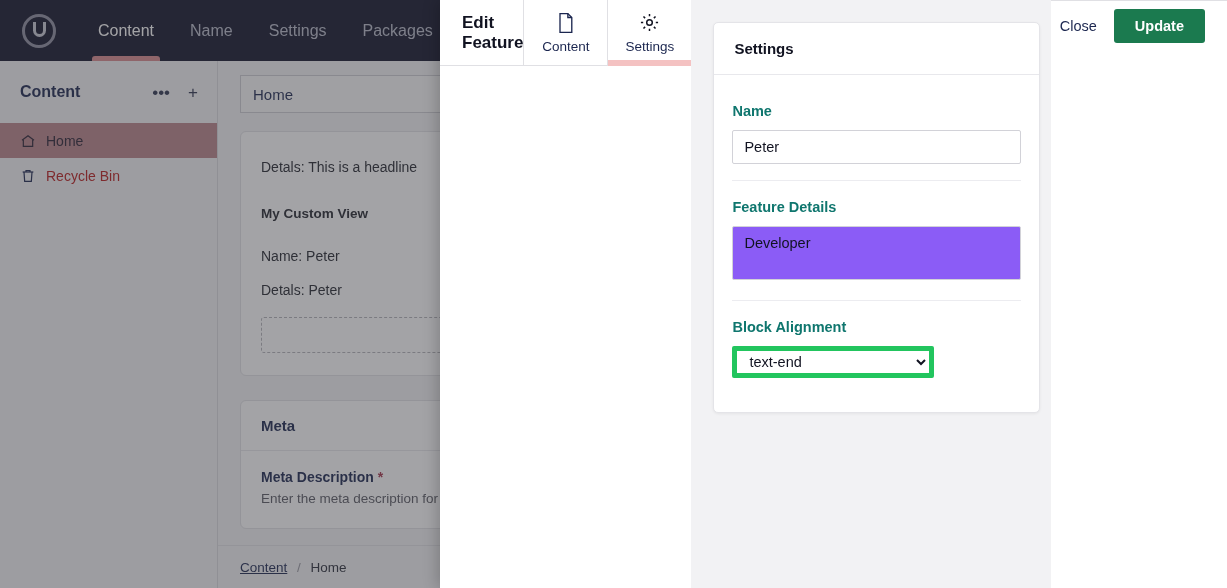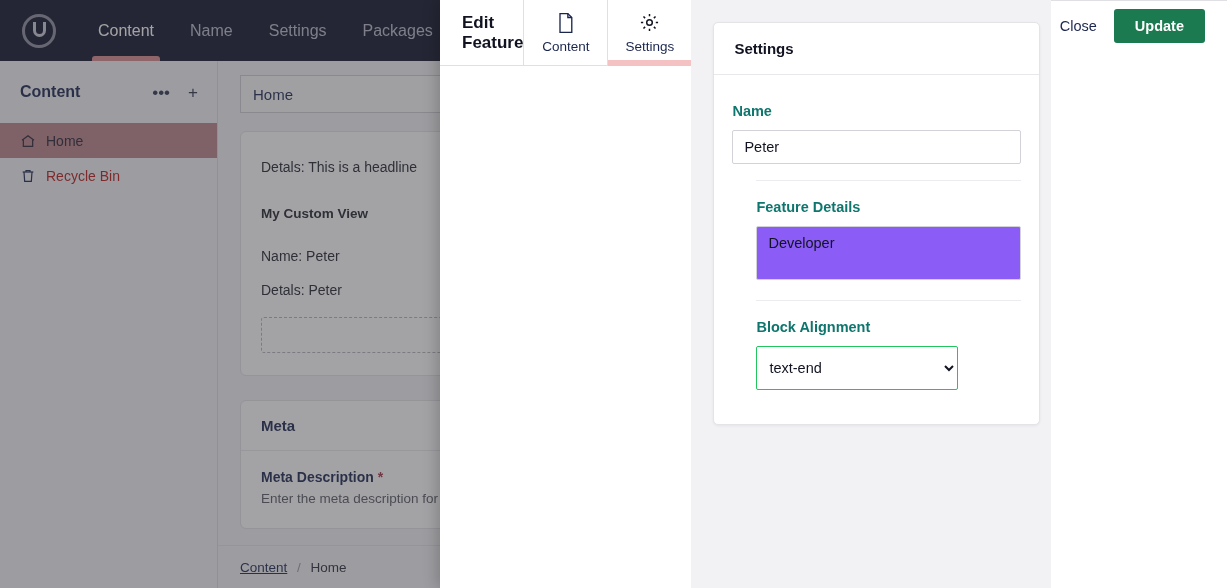--- a/index.html
+++ b/index.html
@@ -161,42 +161,42 @@
   .settings-card {
     background: #fff; border: 1px solid #e4e4e8;
     border-radius: 5px; box-shadow: 0 1px 3px rgba(0,0,0,0.06);
   }
   .settings-card-head {
     padding: 17px 20px; font-size: 15px; font-weight: bold;
     color: #111321; border-bottom: 1px solid #e8e8ec;
   }
   .settings-card-body { padding: 10px 18px 18px 18px; }
   .field { padding: 18px 0 16px 0; }
-  .field + .field { border-top: 1px solid #ececf0; margin-left: 24px; }
+  .field + .field { border-top: 1px solid #ececf0; }
   .field-label {
     font-size: 14.5px; font-weight: bold; color: #0f766e;
     margin-bottom: 11px; display: block;
   }
   .text-input {
     width: 100%; height: 34px;
     border: 1px solid #d2d2d8; border-radius: 2px;
     font-size: 14.5px; color: #111321;
     padding: 0 11px; background: #fff;
     font-family: "Liberation Sans", sans-serif;
   }
   .text-area {
     width: 100%; height: 54px; resize: none;
     border: 1px solid #d2d2d8; border-radius: 2px;
     font-size: 14.5px; color: #111321;
     padding: 8px 11px; background: #8b5cf6;
     font-family: "Liberation Sans", sans-serif;
   }
   .select-input {
-    width: 202px; height: 44px;
-    border: 1px solid #22c55e; border-radius: 2px;
+    width: 202px; height: 32px;
+    border: 5px solid #22c55e; border-radius: 2px;
     font-size: 14.5px; color: #111321;
     padding: 0 8px; background: #fff;
     font-family: "Liberation Sans", sans-serif;
   }
   .modal-footer {
     height: 50px; flex: 0 0 50px;
     background: #fff; border-top: 1px solid #e0e0e4;
     display: flex; align-items: center; justify-content: flex-end;
     gap: 8px; padding-right: 22px;
   }

